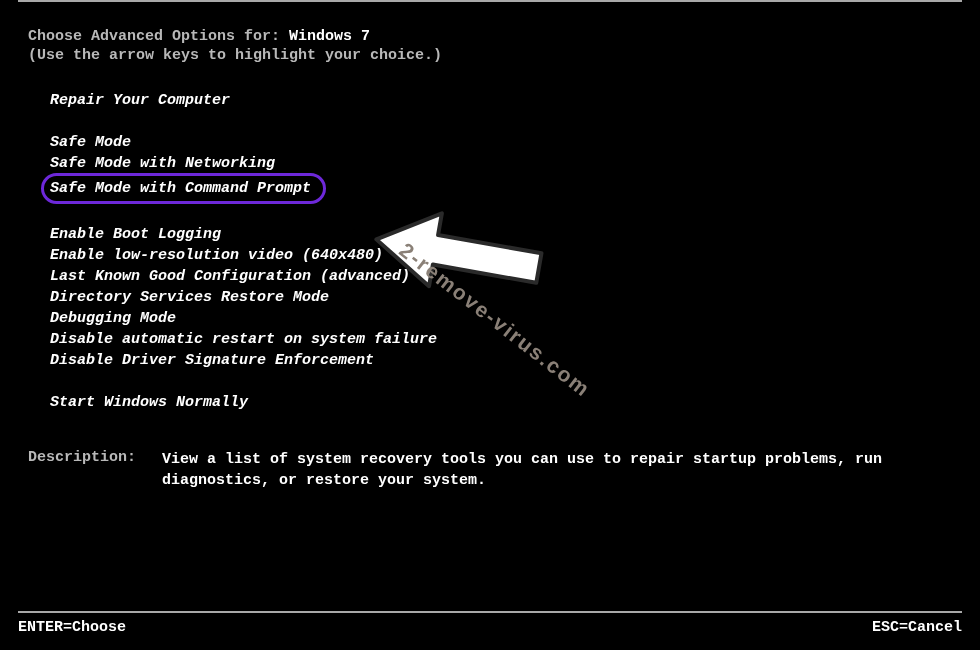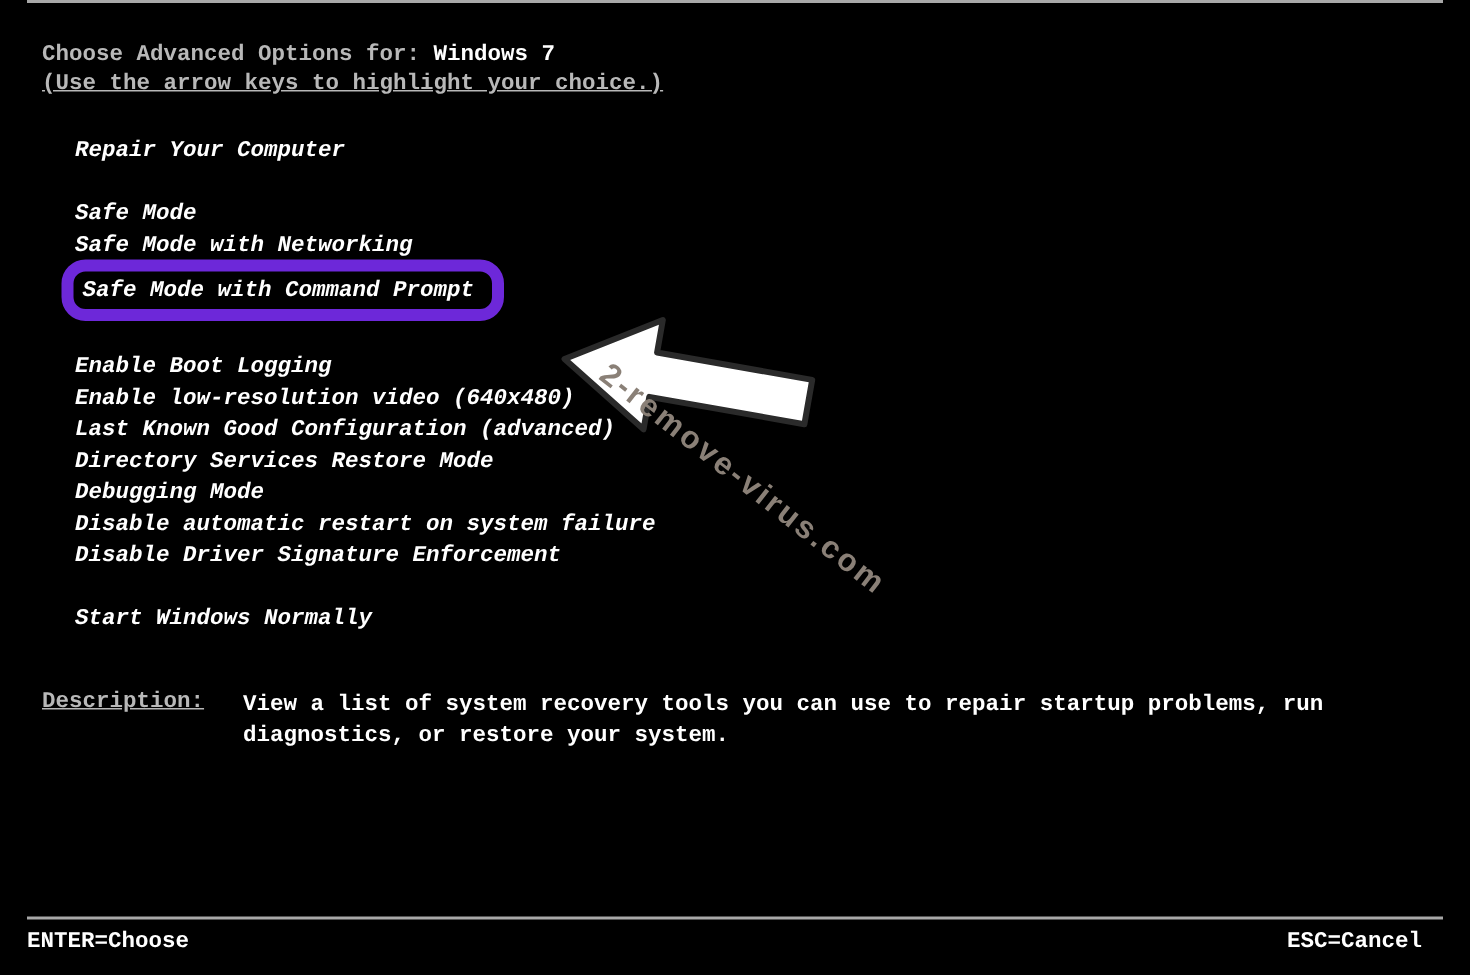--- a/index.html
+++ b/index.html
@@ -40,72 +40,70 @@
       padding: 26px 28px 0 28px;
     }
     .intro-line1 {
       margin-bottom: 2px;
     }
     .intro-line1 .os-name {
       color: #fff;
     }
     .intro-line2 {
       margin-bottom: 26px;
-      text-decoration: underline;
     }
     .menu {
       padding-left: 22px;
       font-style: italic;
     }
     .menu-item {
       color: #fff;
       line-height: 21px;
       white-space: nowrap;
     }
     .menu-group-gap {
       height: 21px;
     }
     .highlighted {
       display: inline-block;
-      border: 8px solid #6d28d9;
+      border: 3px solid #6d28d9;
       border-radius: 16px;
       padding: 2px 12px 2px 6px;
       margin-left: -9px;
       margin-top: -1px;
       margin-bottom: -1px;
     }
     .description-section {
       margin-top: 36px;
       display: flex;
     }
     .desc-label {
       color: #b8b8b8;
       width: 134px;
       flex-shrink: 0;
-      text-decoration: underline;
     }
     .desc-text {
       color: #fff;
       line-height: 21px;
     }
     .footer {
       position: absolute;
       bottom: 0;
       left: 0;
       right: 0;
     }
     .footer-line {
       height: 2px;
       background: #a8a8a8;
       margin: 0 18px;
     }
     .footer-row {
       display: flex;
       justify-content: space-between;
-      padding: 6px 32px 14px 18px;
+      padding: 6px 18px 14px 18px;
       color: #fff;
     }
     .arrow {
       position: absolute;
       left: 365px;
       top: 200px;
       pointer-events: none;
     }
     .watermark {
       position: absolute;

